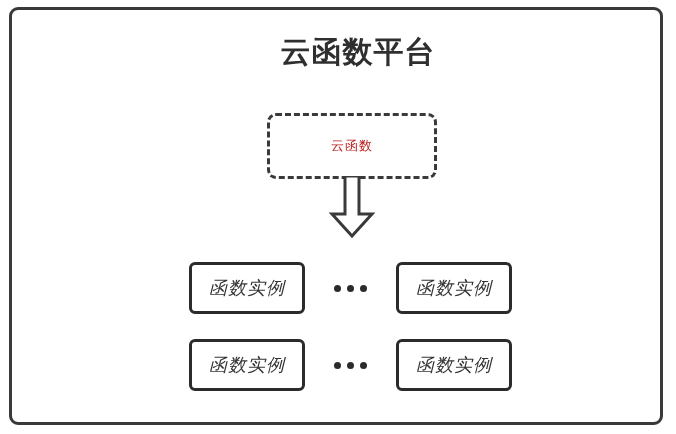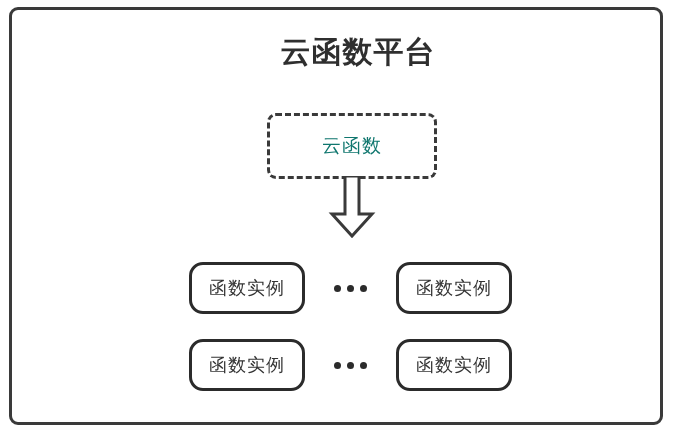--- a/index.html
+++ b/index.html
@@ -63,22 +63,22 @@
     height: 66px;
     box-sizing: border-box;
     border: 3px dashed #3a3a3a;
     border-radius: 9px;
     background: #ffffff;
     display: flex;
     align-items: center;
     justify-content: center;
   }
   .dashed-box-label {
-    font-size: 19px;
-    color: #0f766e;
+    font-size: 13px;
+    color: #b91c1c;
     letter-spacing: 1px;
     white-space: nowrap;
   }
 
   
   .down-arrow {
     position: absolute;
     left: 316px;
     top: 166px;
     width: 48px;
@@ -95,25 +95,26 @@
   .instance-row.row-1 { top: 252px; }
   .instance-row.row-2 { top: 329px; }
 
   .instance-box {
     position: absolute;
     top: 0;
     width: 116px;
     height: 52px;
     box-sizing: border-box;
     border: 3px solid #2b2b2b;
-    border-radius: 14px;
+    border-radius: 6px;
     background: #ffffff;
     display: flex;
     align-items: center;
     justify-content: center;
+    font-style: italic;
   }
   .instance-box.left  { left: 177px; }
   .instance-box.right { left: 384px; }
 
   .instance-label {
     font-size: 18px;
     color: #333333;
     letter-spacing: 1px;
     white-space: nowrap;
   }

